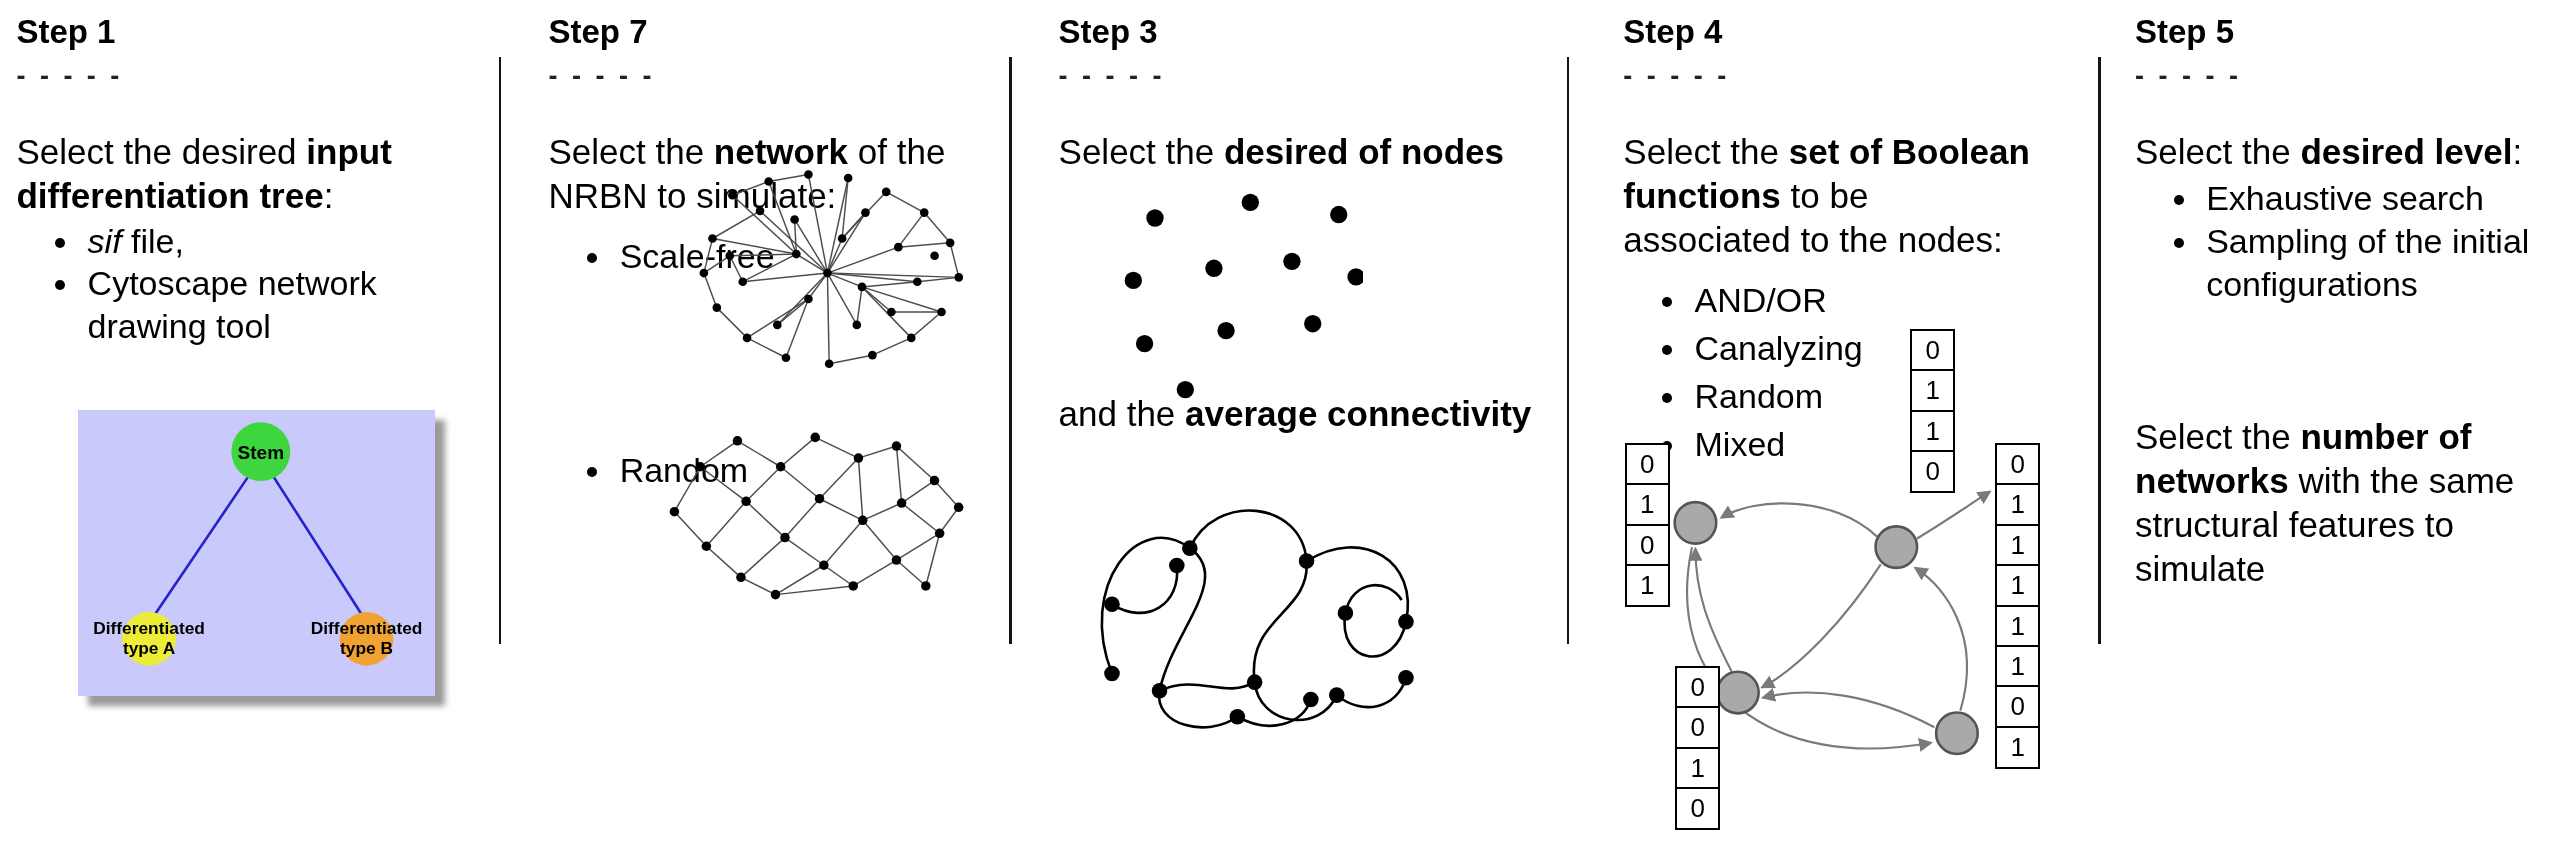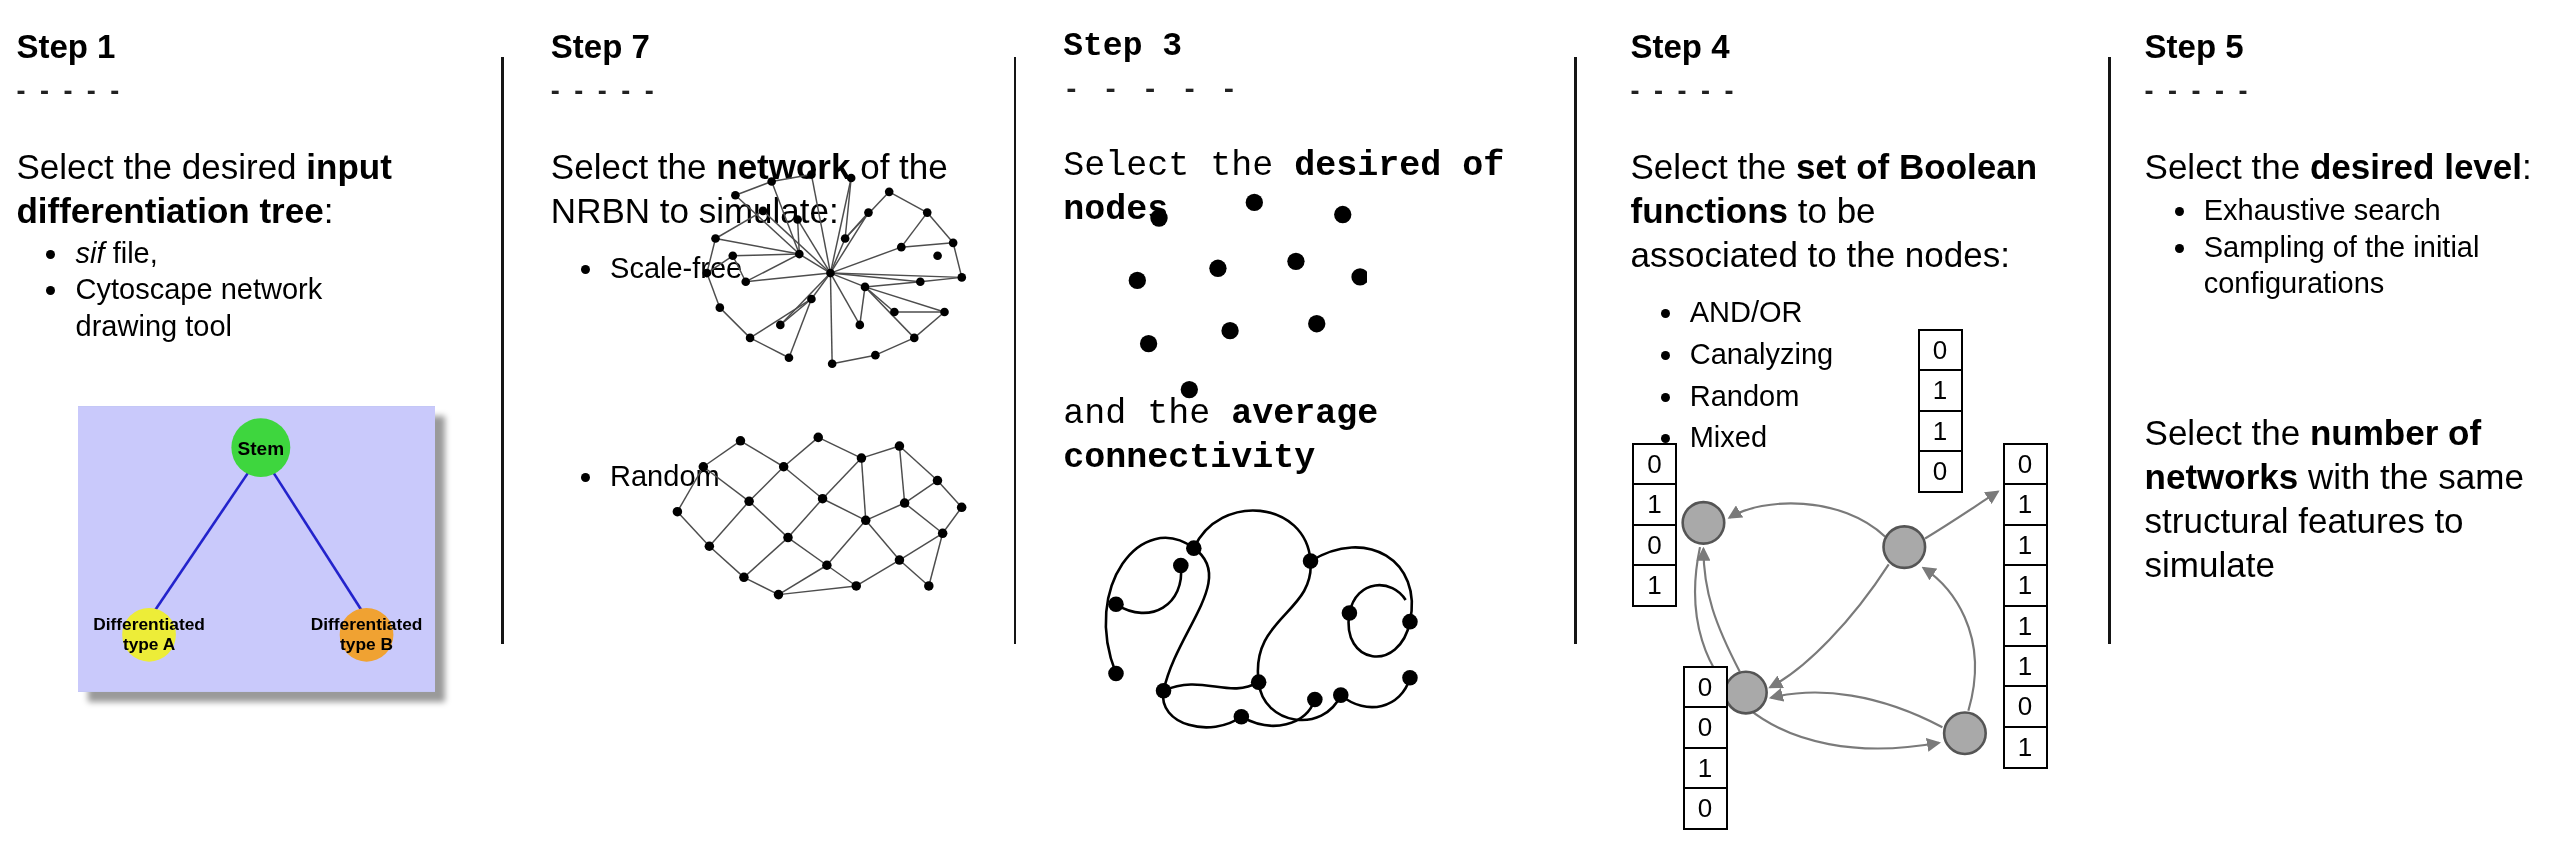--- a/index.html
+++ b/index.html
@@ -3,36 +3,36 @@
 <meta charset="utf-8">
 <style>
   html, body { margin: 0; padding: 0; }
   body {
     width: 2576px; height: 851px;
     background: #ffffff; color: #000;
     font-family: "Liberation Sans", "DejaVu Sans", sans-serif;
     overflow: hidden; position: relative;
   }
   .figure { display: flex; width: 2576px; height: 851px; }
-  .col { position: relative; height: 100%; box-sizing: border-box; padding-top: 29px; }
+  .col { position: relative; height: 100%; box-sizing: border-box; padding-top: 14px; }
   .col-1 { width: 512px; padding-left: 16.4px; }
   .col-2 { width: 520px; padding-left: 47px; }
-  .col-3 { width: 569px; padding-left: 47px; font-family: Liberation Mono, monospace; }
+  .col-3 { width: 569px; padding-left: 47px; }
   .col-4 { width: 542px; padding-left: 54px; }
   .col-5 { width: 475px; padding-left: 34px; }
   .vdiv { width: 2.6px; background: #151515; margin-top: 57px; height: 587px; flex: none; }
 
   .step-title { font-size: 33px; font-weight: bold; line-height: 1.1; }
   .dashes { font-size: 27px; font-weight: bold; letter-spacing: 3.5px; margin-top: 10.4px; color: #222; }
 
   .para { font-size: 35px; line-height: 1.26; margin: 38px 0 0 0; }
   .para b { font-weight: bold; }
   .italic { font-style: italic; }
 
-  ul.blist { list-style: disc outside; font-size: 29px; line-height: 1.26; margin: 4px; padding-left: 50px; }
+  ul.blist { list-style: disc outside; font-size: 34px; line-height: 1.26; margin: 16px; padding-left: 50px; }
   ul.blist li { padding-left: 5.2px; }
 
   .col-1 .para { width: 437px; }
   .col-2 .para { width: 398px; }
   .col-4 .para { width: 420px; }
   .col-5 .para2 { width: 407px; }
   .col-1 ul.blist { margin-top: 1.7px; width: 355px; }
   .col-2 ul.blist.first { margin-top: 17.3px; }
   .col-2 ul.blist.second { margin-top: 171px; }
   .col-4 ul.blist { margin-top: 17.3px; }

